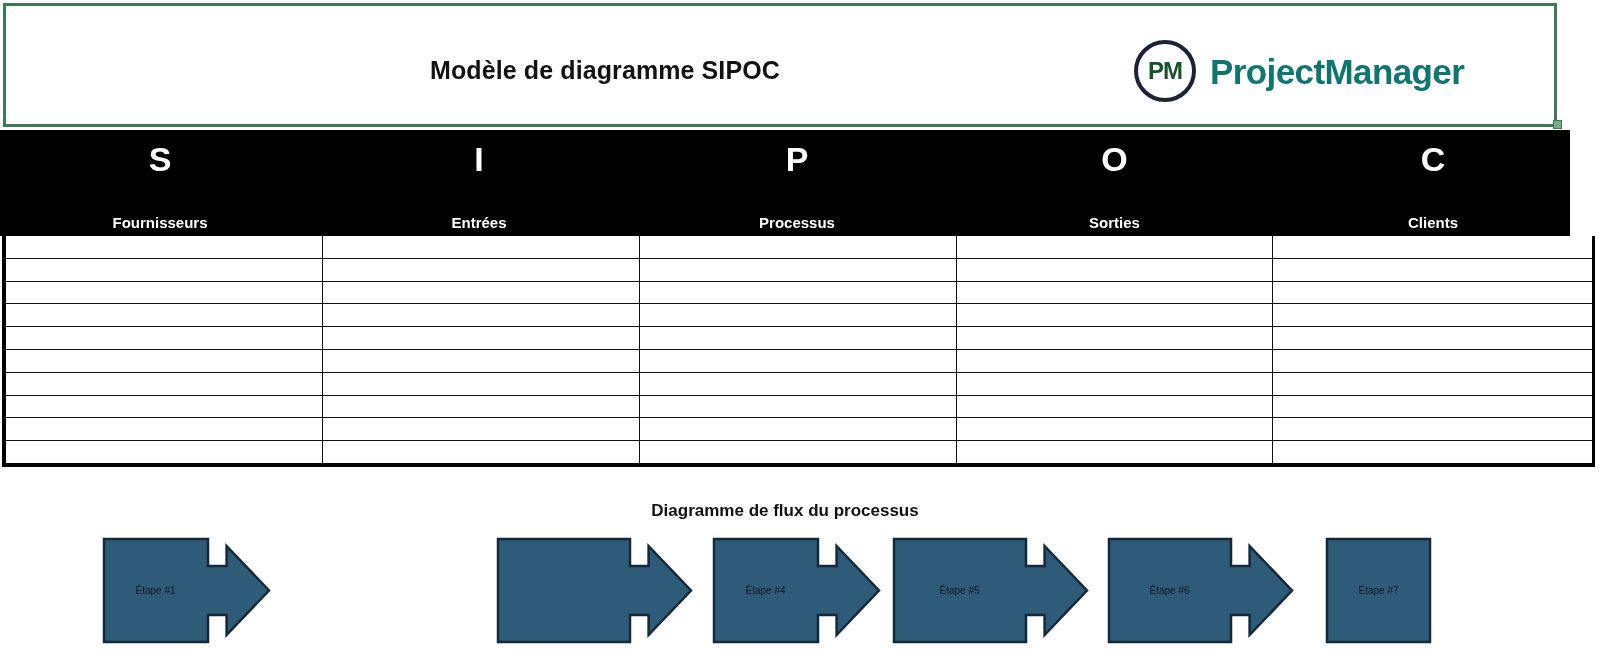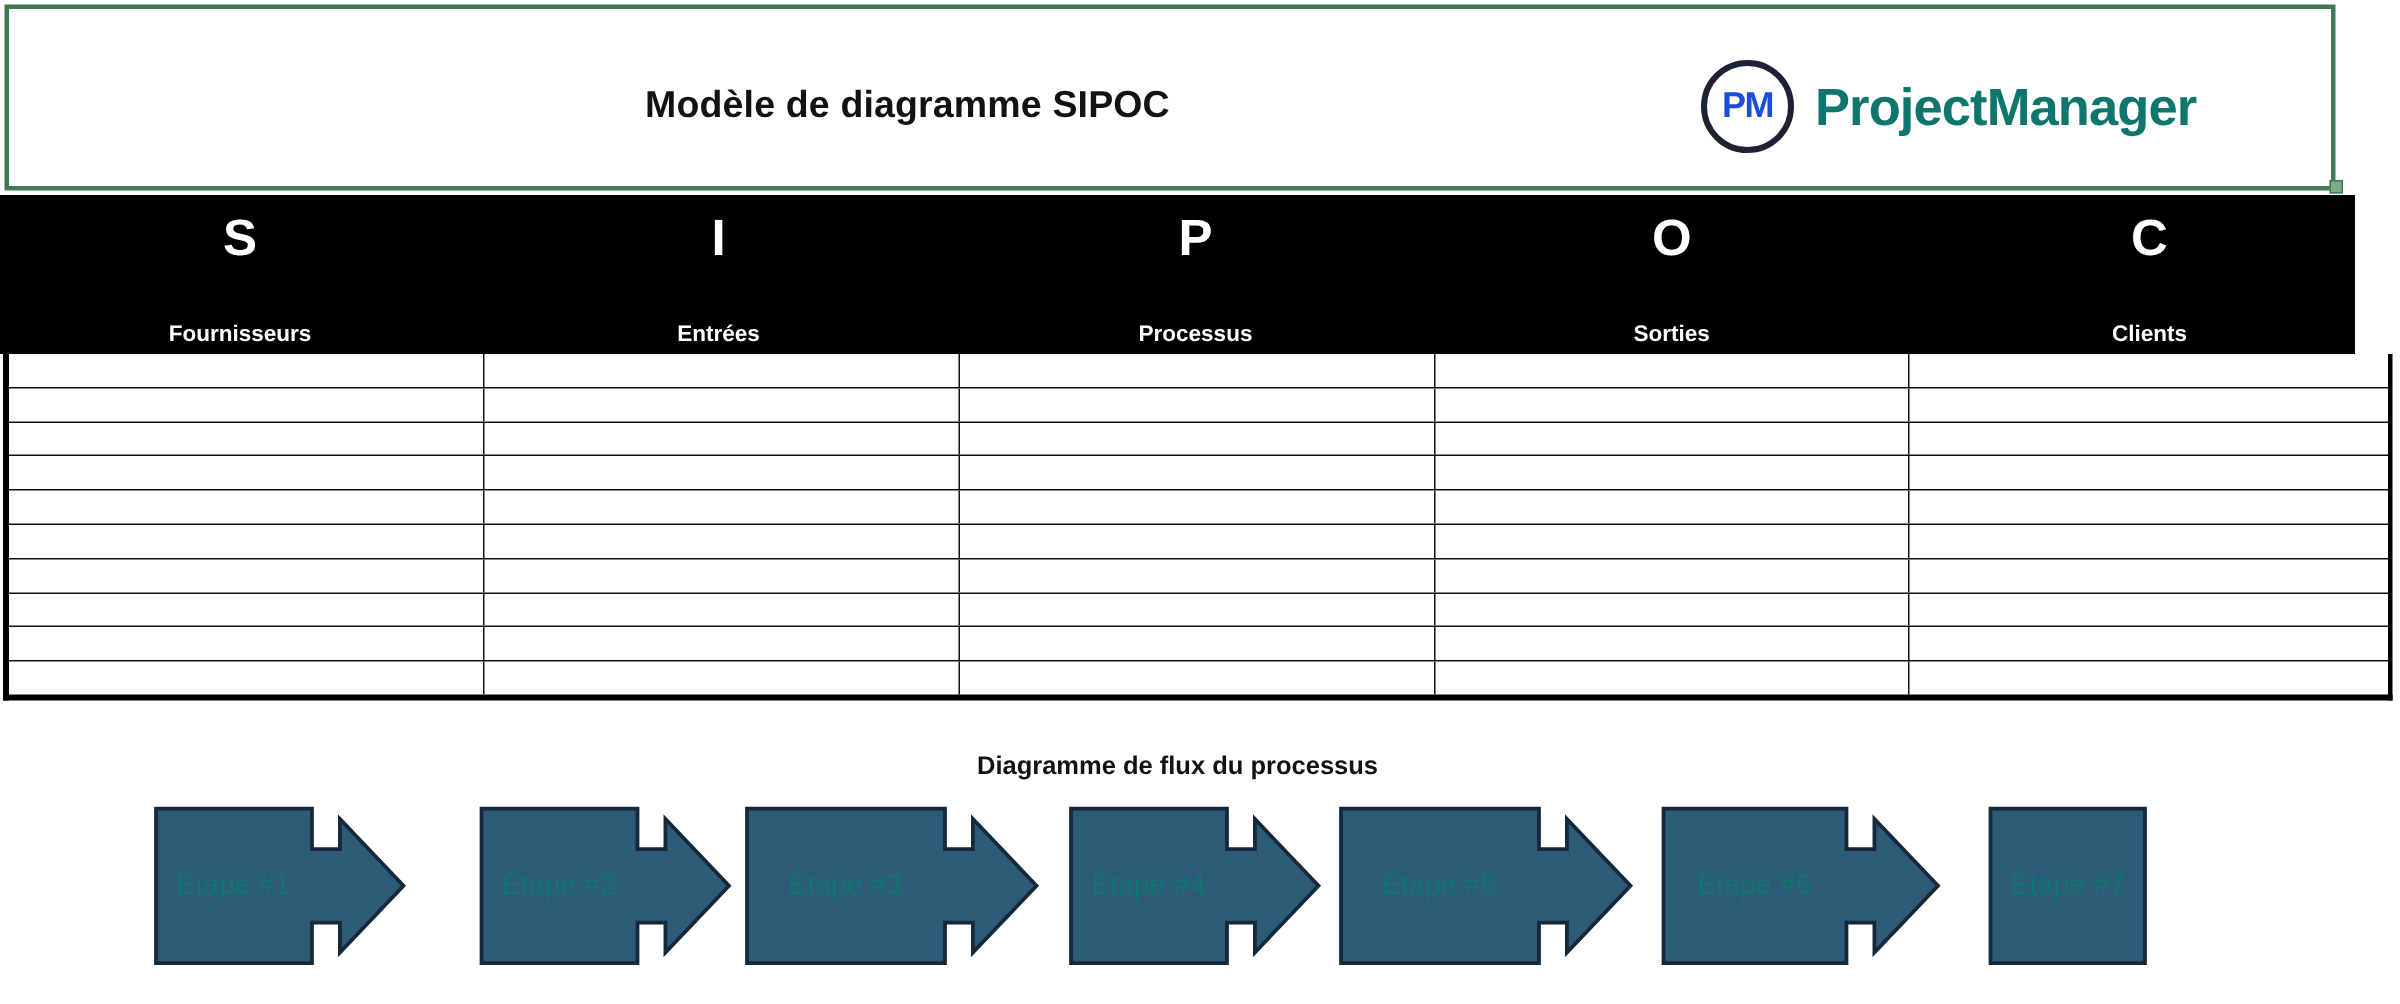--- a/index.html
+++ b/index.html
@@ -34,21 +34,21 @@
   .logo-wrap{
     position:absolute;left:1128px;top:34px;
     display:flex;align-items:center;gap:14px;
   }
   .logo-mark{
     width:62px;height:62px;border:4px solid #1E2235;border-radius:50%;
     display:flex;align-items:center;justify-content:center;
     box-sizing:border-box;
   }
   .logo-mark span{
-    font-size:24px;font-weight:bold;color:#1d4ed8;letter-spacing:-1px;
+    font-size:24px;font-weight:bold;color:#14532d;letter-spacing:-1px;
     line-height:1;
   }
   .logo-text{
     font-size:35px;font-weight:bold;color:#0f766e;letter-spacing:-.6px;
     white-space:nowrap;line-height:1;
   }
   .sel-handle{
     position:absolute;left:1553px;top:120px;width:9px;height:9px;
     background:#7FA98C;border:1px solid #3E7A53;box-sizing:border-box;
   }
@@ -109,21 +109,21 @@
   .flow-row{
     position:absolute;left:0;top:538px;width:1600px;height:110px;
   }
   .step{
     position:absolute;top:0;height:105px;
   }
   .step svg{display:block;overflow:visible;}
   .step-label{
     position:absolute;top:0;height:105px;
     display:flex;align-items:center;justify-content:center;
-    color:#0f766e;font-size:19px;
+    color:#0f172a;font-size:10px;
     pointer-events:none;
   }
 </style>
 </head>
 <body>
 
 <div class="sheet">
 
   <div class="header-band">
     <div class="header-title">Modèle de diagramme SIPOC</div>
@@ -234,31 +234,24 @@
     </div>
 
   <div class="flow-title">Diagramme de flux du processus</div>
   <div class="flow-row" id="flow-row">
       <div class="step" style="left: 103px; width: 167px;">
         <svg width="167" height="105" viewBox="0 0 167 105">
           <path d="M1,1 L105,1 L105,28 L123.6,28 L123.6,8 L166,52.5 L123.6,97 L123.6,77 L105,77 L105,104 L1,104 Z" fill="#2D5B78" stroke="#15293A" stroke-width="2.5" stroke-linejoin="miter"></path>
         </svg>
         <div class="step-label" style="left: 0px; width: 105px;">Étape #1</div>
       </div>
-      <div class="step" style="left: 320px; width: 167px;">
-        <svg width="167" height="105" viewBox="0 0 167 105">
-          <path d="M1,1 L105,1 L105,28 L123.6,28 L123.6,8 L166,52.5 L123.6,97 L123.6,77 L105,77 L105,104 L1,104 Z" fill="#2D5B78" stroke="#15293A" stroke-width="2.5" stroke-linejoin="miter"></path>
-        </svg>
-        <div class="step-label" style="left: 0px; width: 105px;">Étape #2</div>
-      </div>
       <div class="step" style="left: 497px; width: 195px;">
         <svg width="195" height="105" viewBox="0 0 195 105">
           <path d="M1,1 L133,1 L133,28 L151.6,28 L151.6,8 L194,52.5 L151.6,97 L151.6,77 L133,77 L133,104 L1,104 Z" fill="#2D5B78" stroke="#15293A" stroke-width="2.5" stroke-linejoin="miter"></path>
         </svg>
-        <div class="step-label" style="left: 0px; width: 133px;">Étape #3</div>
       </div>
       <div class="step" style="left: 713px; width: 167px;">
         <svg width="167" height="105" viewBox="0 0 167 105">
           <path d="M1,1 L105,1 L105,28 L123.6,28 L123.6,8 L166,52.5 L123.6,97 L123.6,77 L105,77 L105,104 L1,104 Z" fill="#2D5B78" stroke="#15293A" stroke-width="2.5" stroke-linejoin="miter"></path>
         </svg>
         <div class="step-label" style="left: 0px; width: 105px;">Étape #4</div>
       </div>
       <div class="step" style="left: 893px; width: 195px;">
         <svg width="195" height="105" viewBox="0 0 195 105">
           <path d="M1,1 L133,1 L133,28 L151.6,28 L151.6,8 L194,52.5 L151.6,97 L151.6,77 L133,77 L133,104 L1,104 Z" fill="#2D5B78" stroke="#15293A" stroke-width="2.5" stroke-linejoin="miter"></path>

